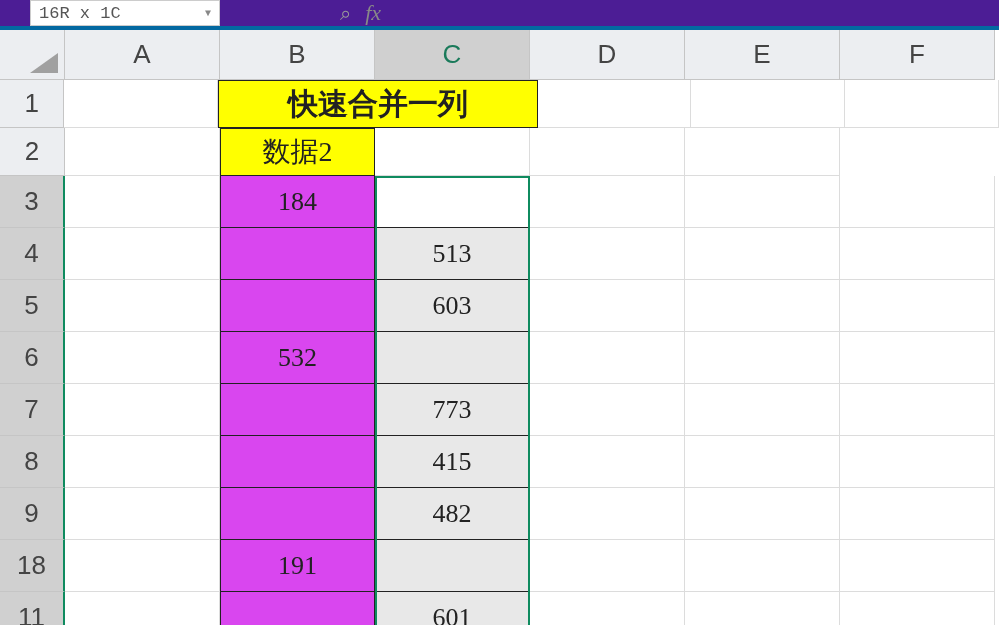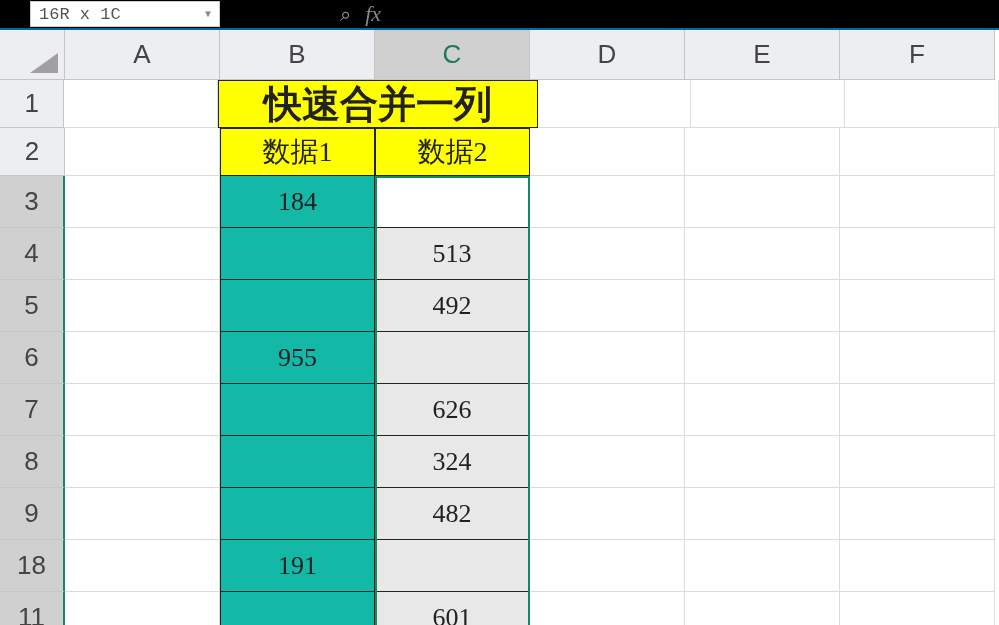--- a/index.html
+++ b/index.html
@@ -9,22 +9,22 @@
       width: 999px;
       height: 625px;
       overflow: hidden;
       position: relative;
     }
     .toolbar {
       height: 30px;
       display: flex;
       align-items: center;
       padding-left: 30px;
-      border-bottom: 2px solid #0369a1;
-      background: #000000;
+      border-bottom: 4px solid #0369a1;
+      background: #4c1d95;
       gap: 120px;
     }
     .namebox {
       width: 190px;
       height: 26px;
       border: 1px solid #ccc;
       background: #fff;
       display: flex;
       align-items: center;
       padding: 0 8px;
@@ -121,33 +121,33 @@
       justify-content: center;
       font-size: 26px;
       color: #222;
       background: #fff;
       font-family: "SimSun", serif;
     }
     .title-cell {
       width: 322px;
       background: #ffff00;
       font-weight: bold;
-      font-size: 38px;
+      font-size: 30px;
       border: 1px solid #222;
     }
     .hdr-cell {
       background: #ffff00;
       border: 1px solid #222;
       font-size: 28px;
     }
     .data-b {
       border-left: 1px solid #222;
       border-right: 1px solid #222;
       border-bottom: 1px solid #222;
-      background: #14b8a6;
+      background: #d946ef;
     }
     .data-c {
       border-right: 1px solid #222;
       border-bottom: 1px solid #222;
       background: #e8e8e8;
     }
     .selection-overlay {
       position: absolute;
       border: 2px solid #0f8b5f;
       pointer-events: none;
@@ -184,21 +184,20 @@
     <div class="cell"></div>
     <div class="cell title-cell">快速合并一列</div>
     <div class="cell"></div>
     <div class="cell"></div>
     <div class="cell"></div>
   </div>
 
   <div class="row short">
     <div class="rowhdr">2</div>
     <div class="cell"></div>
-    <div class="cell hdr-cell">数据1</div>
     <div class="cell hdr-cell">数据2</div>
     <div class="cell"></div>
     <div class="cell"></div>
     <div class="cell"></div>
   </div>
 
   <div class="row">
     <div class="rowhdr sel">3</div>
     <div class="cell"></div>
     <div class="cell data-b">184</div>
@@ -213,48 +212,48 @@
     <div class="cell data-b"></div>
     <div class="cell data-c">513</div>
     <div class="cell"></div>
     <div class="cell"></div>
     <div class="cell"></div>
   </div>
   <div class="row">
     <div class="rowhdr sel">5</div>
     <div class="cell"></div>
     <div class="cell data-b"></div>
-    <div class="cell data-c">492</div>
+    <div class="cell data-c">603</div>
     <div class="cell"></div>
     <div class="cell"></div>
     <div class="cell"></div>
   </div>
   <div class="row">
     <div class="rowhdr sel">6</div>
     <div class="cell"></div>
-    <div class="cell data-b">955</div>
+    <div class="cell data-b">532</div>
     <div class="cell data-c"></div>
     <div class="cell"></div>
     <div class="cell"></div>
     <div class="cell"></div>
   </div>
   <div class="row">
     <div class="rowhdr sel">7</div>
     <div class="cell"></div>
     <div class="cell data-b"></div>
-    <div class="cell data-c">626</div>
+    <div class="cell data-c">773</div>
     <div class="cell"></div>
     <div class="cell"></div>
     <div class="cell"></div>
   </div>
   <div class="row">
     <div class="rowhdr sel">8</div>
     <div class="cell"></div>
     <div class="cell data-b"></div>
-    <div class="cell data-c">324</div>
+    <div class="cell data-c">415</div>
     <div class="cell"></div>
     <div class="cell"></div>
     <div class="cell"></div>
   </div>
   <div class="row">
     <div class="rowhdr sel">9</div>
     <div class="cell"></div>
     <div class="cell data-b"></div>
     <div class="cell data-c">482</div>
     <div class="cell"></div>

